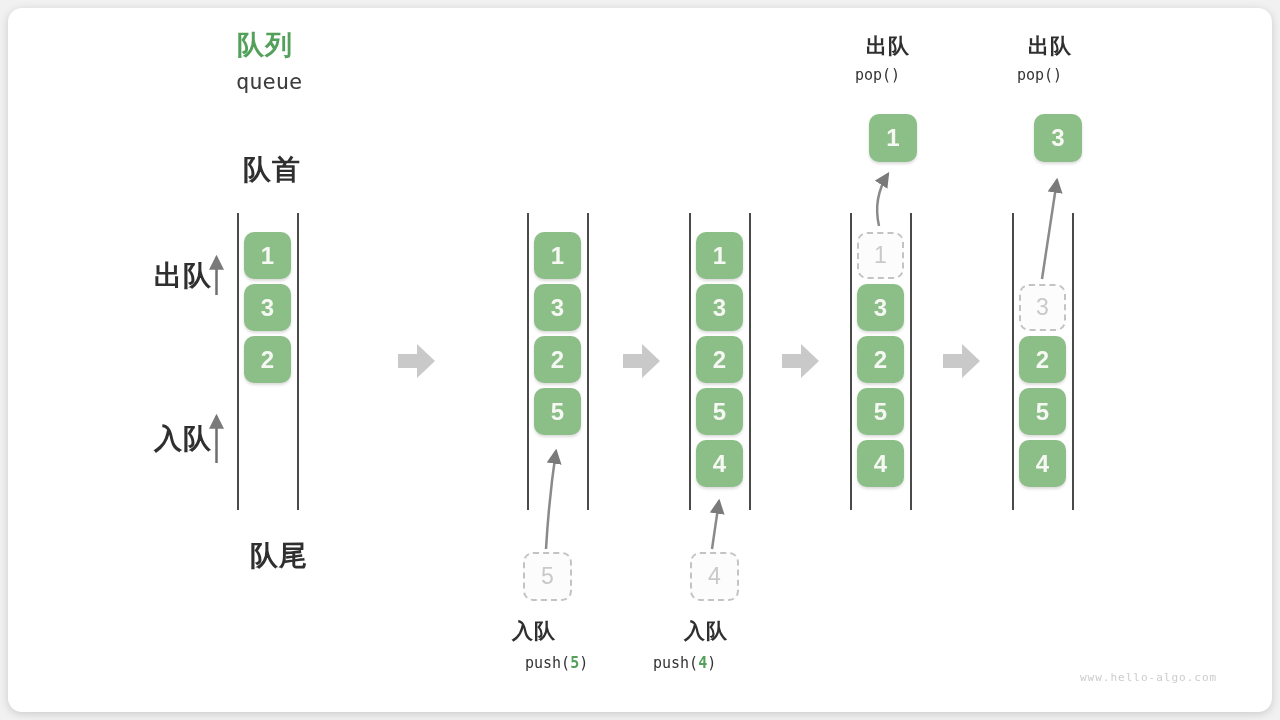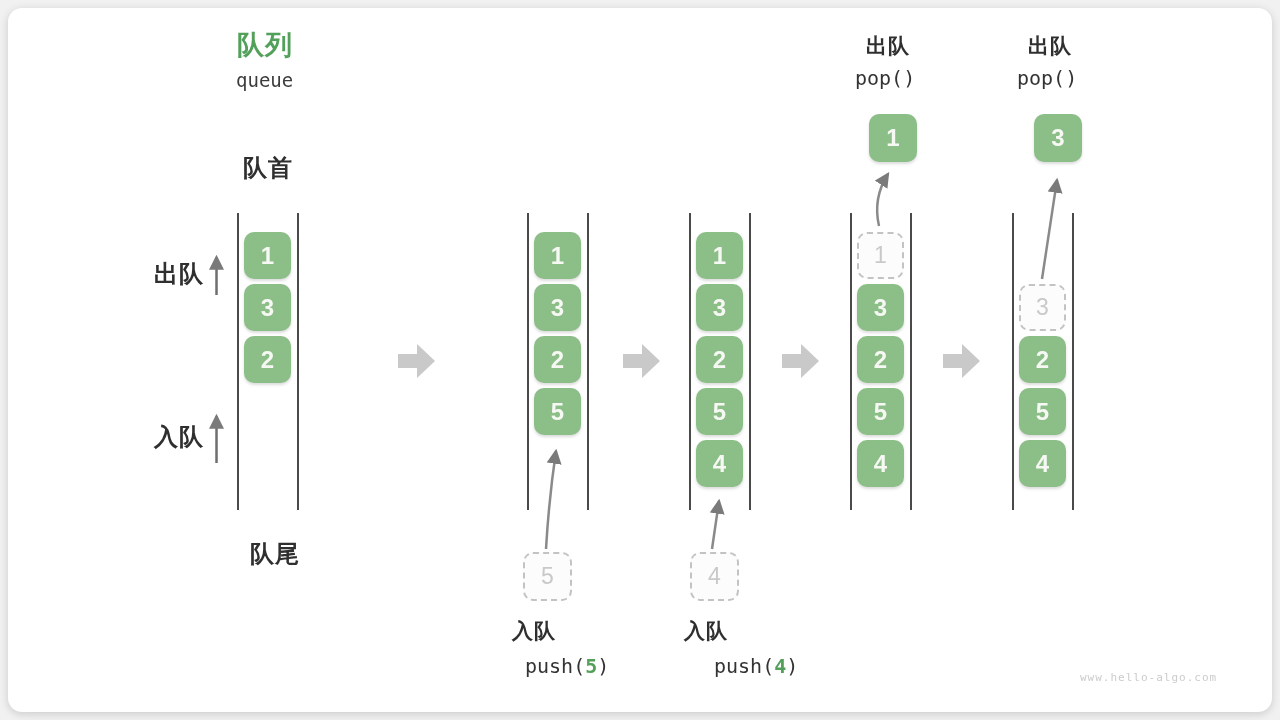--- a/index.html
+++ b/index.html
@@ -18,28 +18,28 @@
   .canvas{position:absolute;left:0;top:0;width:1280px;height:720px;}
   .overlay{position:absolute;left:0;top:0;width:1280px;height:720px;pointer-events:none;}
 
   .title-zh{
     position:absolute;left:237px;top:31px;
     font-size:27px;font-weight:bold;color:#52a05a;line-height:1.1;letter-spacing:1px;
   }
   .title-en{
     position:absolute;left:236px;top:70px;
     font-family:"DejaVu Sans Mono", monospace;
-    font-size:19px;color:#3c3c3c;line-height:1.1;
+    font-size:22px;color:#3c3c3c;line-height:1.1;
   }
   .zh-label{
-    position:absolute;font-size:24px;font-weight:bold;color:#2f2f2f;line-height:1.05;letter-spacing:1px;
+    position:absolute;font-size:28px;font-weight:bold;color:#2f2f2f;line-height:1.05;letter-spacing:1px;
   }
   .code-label{
     position:absolute;font-family:"DejaVu Sans Mono", monospace;
-    font-size:20px;color:#333333;line-height:1.05;
+    font-size:15px;color:#333333;line-height:1.05;
   }
   .green-arg{color:#52a05a;font-weight:bold;}
 
   .qcol{
     position:absolute;top:213px;width:62px;height:297px;
     box-sizing:border-box;
     border-left:2px solid #4a4a4a;border-right:2px solid #4a4a4a;
   }
   .cell{
     position:absolute;left:5px;width:47px;height:47px;
@@ -127,21 +127,21 @@
 
   <div class="qcol" style="left:689px">
     <div class="cell s0">1</div>
     <div class="cell s1">3</div>
     <div class="cell s2">2</div>
     <div class="cell s3">5</div>
     <div class="cell s4">4</div>
   </div>
   <div class="incoming" style="left:690px">4</div>
   <div class="zh-label" style="left:684px;top:620px;font-size:21px">入队</div>
-  <div class="code-label" style="left:714px;top:656px"><span>push(</span><span class="green-arg">4</span><span>)</span></div>
+  <div class="code-label" style="left:653px;top:656px"><span>push(</span><span class="green-arg">4</span><span>)</span></div>
 
   <div class="qcol" style="left:850px">
     <div class="cell ghost s0">1</div>
     <div class="cell s1">3</div>
     <div class="cell s2">2</div>
     <div class="cell s3">5</div>
     <div class="cell s4">4</div>
   </div>
   <div class="popped" style="left:869px">1</div>
   <div class="zh-label" style="left:866px;top:35px;font-size:21px">出队</div>

